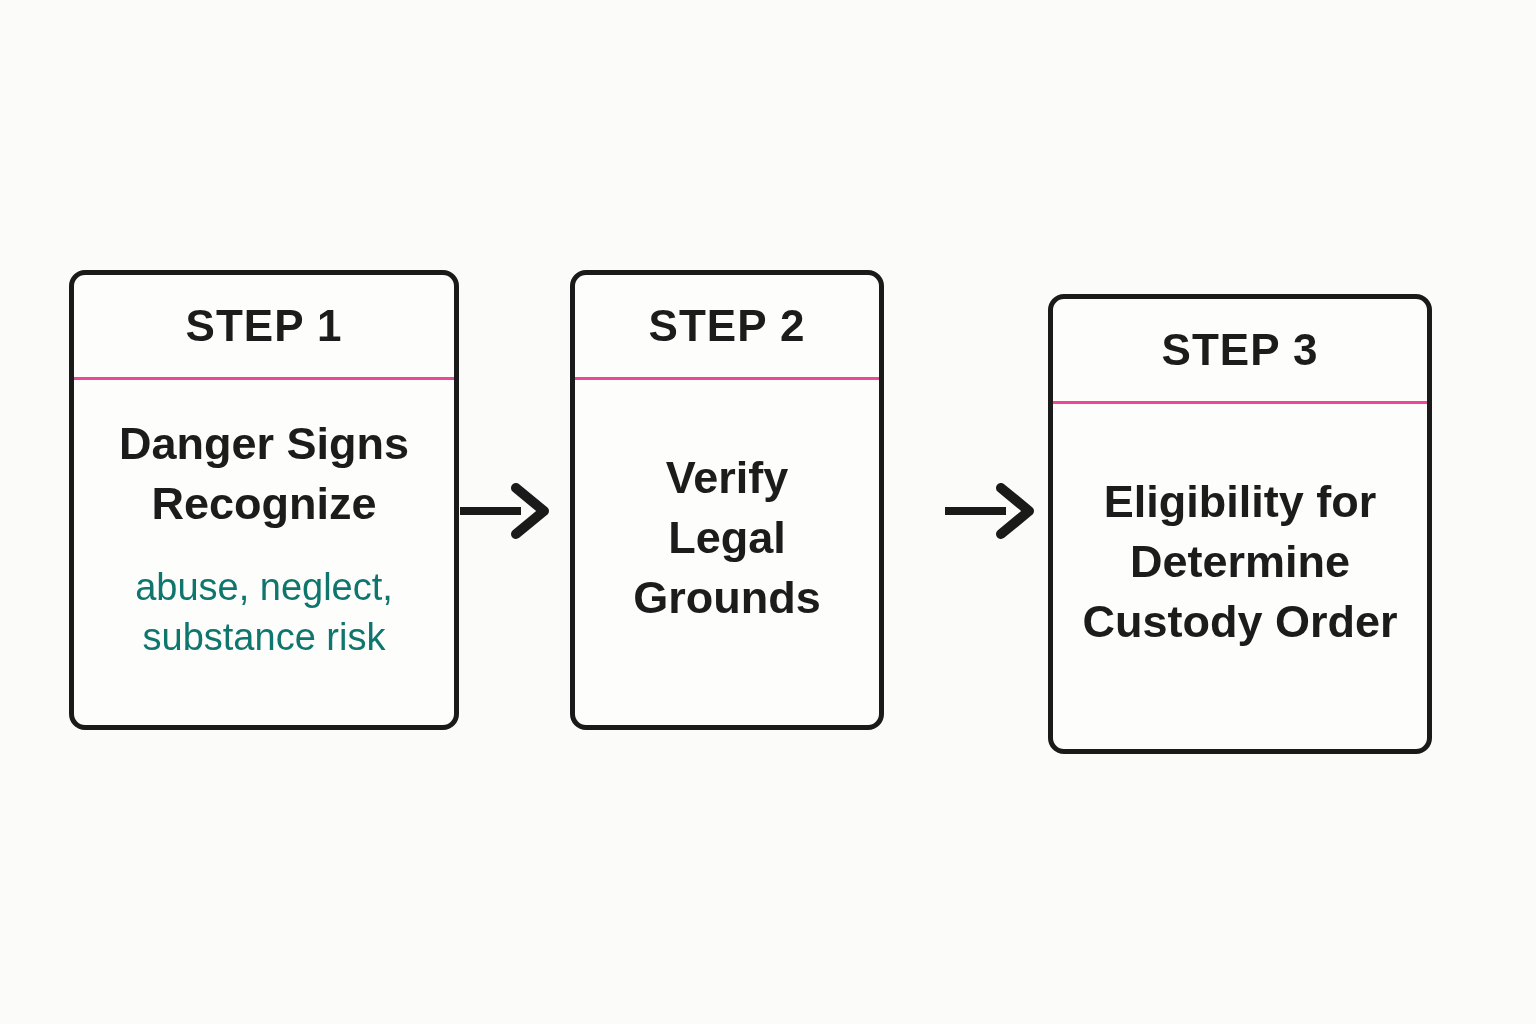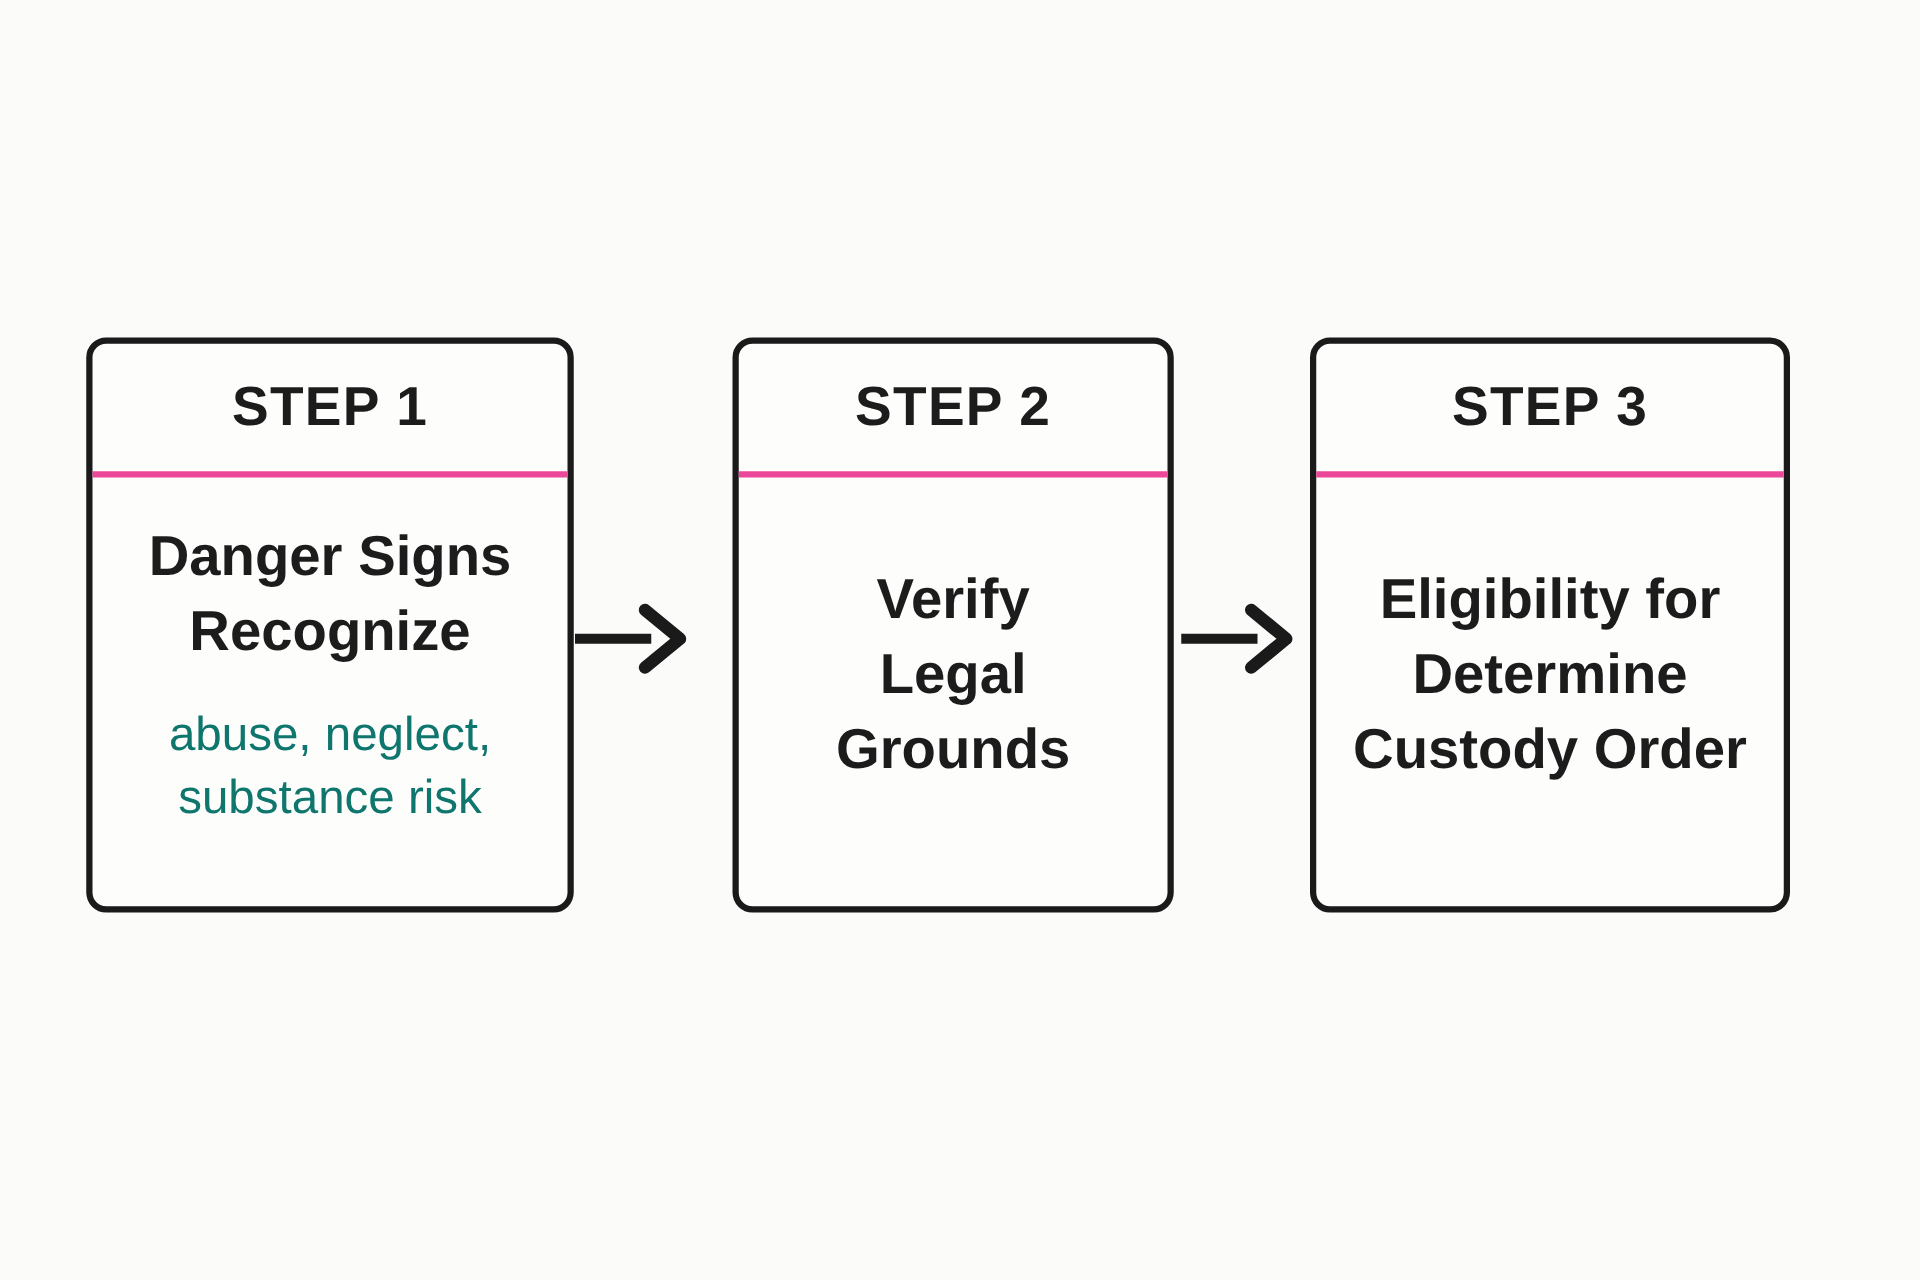--- a/index.html
+++ b/index.html
@@ -21,27 +21,27 @@
     top: 270px;
     height: 460px;
     box-sizing: border-box;
     background: #fdfdfc;
     border: 5px solid #1a1a1a;
     border-radius: 16px;
     display: flex;
     flex-direction: column;
   }
   .box-1 { left: 69px;  width: 390px; }
-  .box-2 { left: 570px; width: 353px; margin-left: 16px; }
-  .box-3 { left: 1048px; width: 384px; }
+  .box-2 { left: 570px; width: 314px; }
+  .box-3 { left: 1048px; width: 384px; margin-top: 24px; }
 
   .step-header {
     height: 102px;
     flex: 0 0 auto;
-    border-bottom: 5px solid #ec4899;
+    border-bottom: 3px solid #ec4899;
     display: flex;
     align-items: center;
     justify-content: center;
   }
   .step-header-label {
     font-size: 44px;
     font-weight: bold;
     letter-spacing: 1px;
     color: #1c1c1c;
   }

